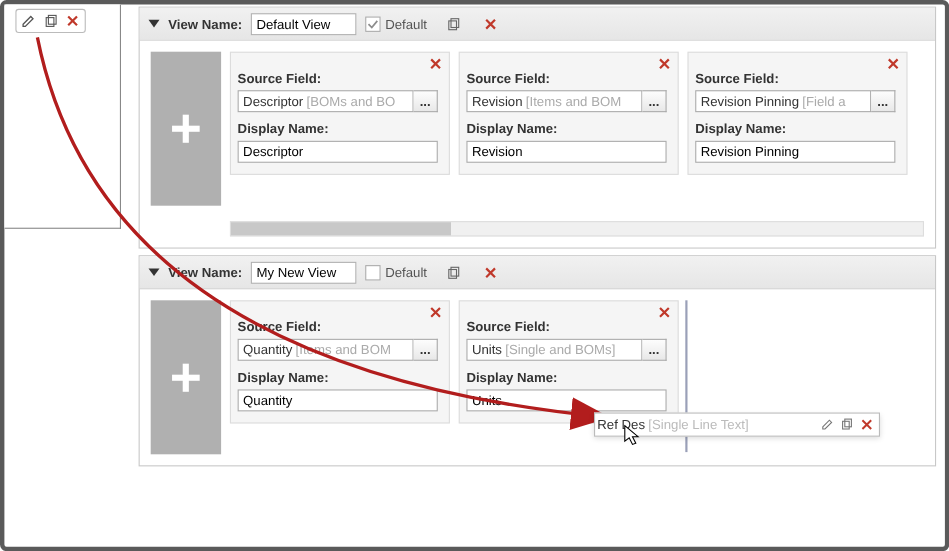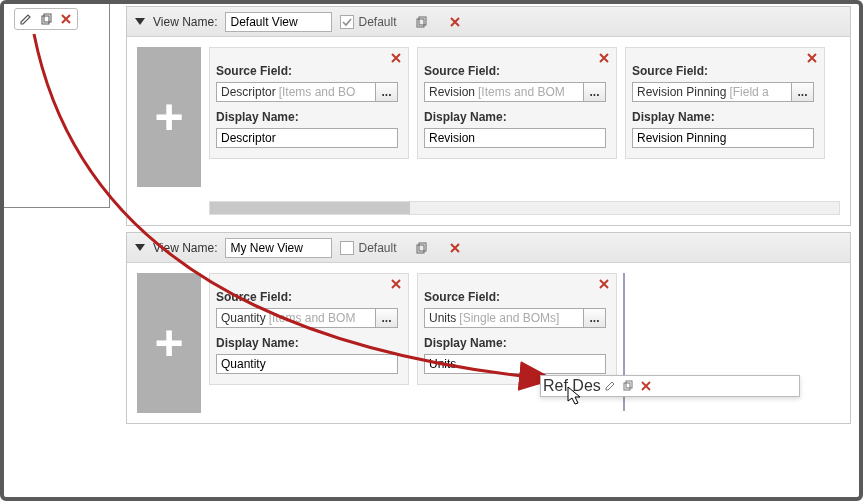--- a/index.html
+++ b/index.html
@@ -66,28 +66,28 @@
     gap: 8px;
     height: 30px;
   }
   .disclosure {
     width: 0; height: 0;
     border-left: 5px solid transparent;
     border-right: 5px solid transparent;
     border-top: 7px solid #333;
     cursor: pointer;
   }
-  .lbl { font-weight: normal; }
+  .lbl { font-weight: bold; }
   .txt-input {
     border: 1px solid #b0b0b0;
     background: #fff;
     height: 20px;
     padding: 2px 4px;
     font-size: 12px;
-    width: 107px;
+    width: 96px;
   }
   .chk {
     display: flex; align-items: center; gap: 4px;
     color: #555;
     margin-left: 0;
   }
   .chk-box {
     width: 14px; height: 14px;
     border: 1px solid #aaa;
     background: #fff;
@@ -185,21 +185,21 @@
     left: 536px;
     top: 371px;
     width: 260px;
     height: 22px;
     border: 1px solid #bbb;
     background: #fff;
     display: flex;
     align-items: center;
     padding: 0 2px;
     box-shadow: 0 2px 5px rgba(0,0,0,0.15);
-    font-size: 16px;
+    font-size: 12px;
     z-index: 50;
   }
   .drag-item .dim { color: #bbb; margin-left: 3px; flex: 1; }
   .drag-item .mini { width: 18px; display:flex; justify-content:center; cursor:pointer; }
   .cursor {
     position: absolute;
     left: 563px; top: 382px;
     z-index: 60;
   }
   .arrow-svg {
@@ -271,21 +271,21 @@
         <div class="card">
           <div class="remove">
               <svg width="12" height="12">
                 <path d="M2 2 L10 10 M10 2 L2 10" stroke="#c0392b" stroke-width="2"></path>
               </svg>
             </div>
           <div class="field-label">Source Field:</div>
           <div class="source-row">
             <div class="source-input">
               <span>Descriptor</span>
-              <span class="dim">[Items and BO</span>
+              <span class="dim">[BOMs and BO</span>
             </div>
             <div class="picker-btn">...</div>
           </div>
           <div class="field-label">Display Name:</div>
           <input class="display-input" value="Descriptor" style="">
         </div>
 
         <div class="card">
           <div class="remove">
               <svg width="12" height="12">
@@ -399,20 +399,21 @@
     <defs>
       <marker id="ah" markerWidth="12" markerHeight="10" refX="10" refY="5" orient="auto">
         <path d="M0,0 L12,5 L0,10 Z" fill="#b21d1d"></path>
       </marker>
     </defs>
     <path d="M 30 30 Q 90 330 545 375" stroke="#b21d1d" stroke-width="3" fill="none" marker-end="url(#ah)"></path>
   </svg>
 
   <div class="drag-item">
     <span>Ref Des</span>
+    <span class="dim">[Single Line Text]</span>
     <div class="mini">
         <svg width="12" height="12">
           <path d="M2 8 L8 2 L10 4 L4 10 L2 10 Z" fill="none" stroke="#777"></path>
         </svg>
       </div>
     <div class="mini">
         <svg width="12" height="12">
           <rect x="2" y="3" width="6" height="7" fill="none" stroke="#777"></rect>
           <rect x="4" y="1" width="6" height="7" fill="none" stroke="#777"></rect>
         </svg>

